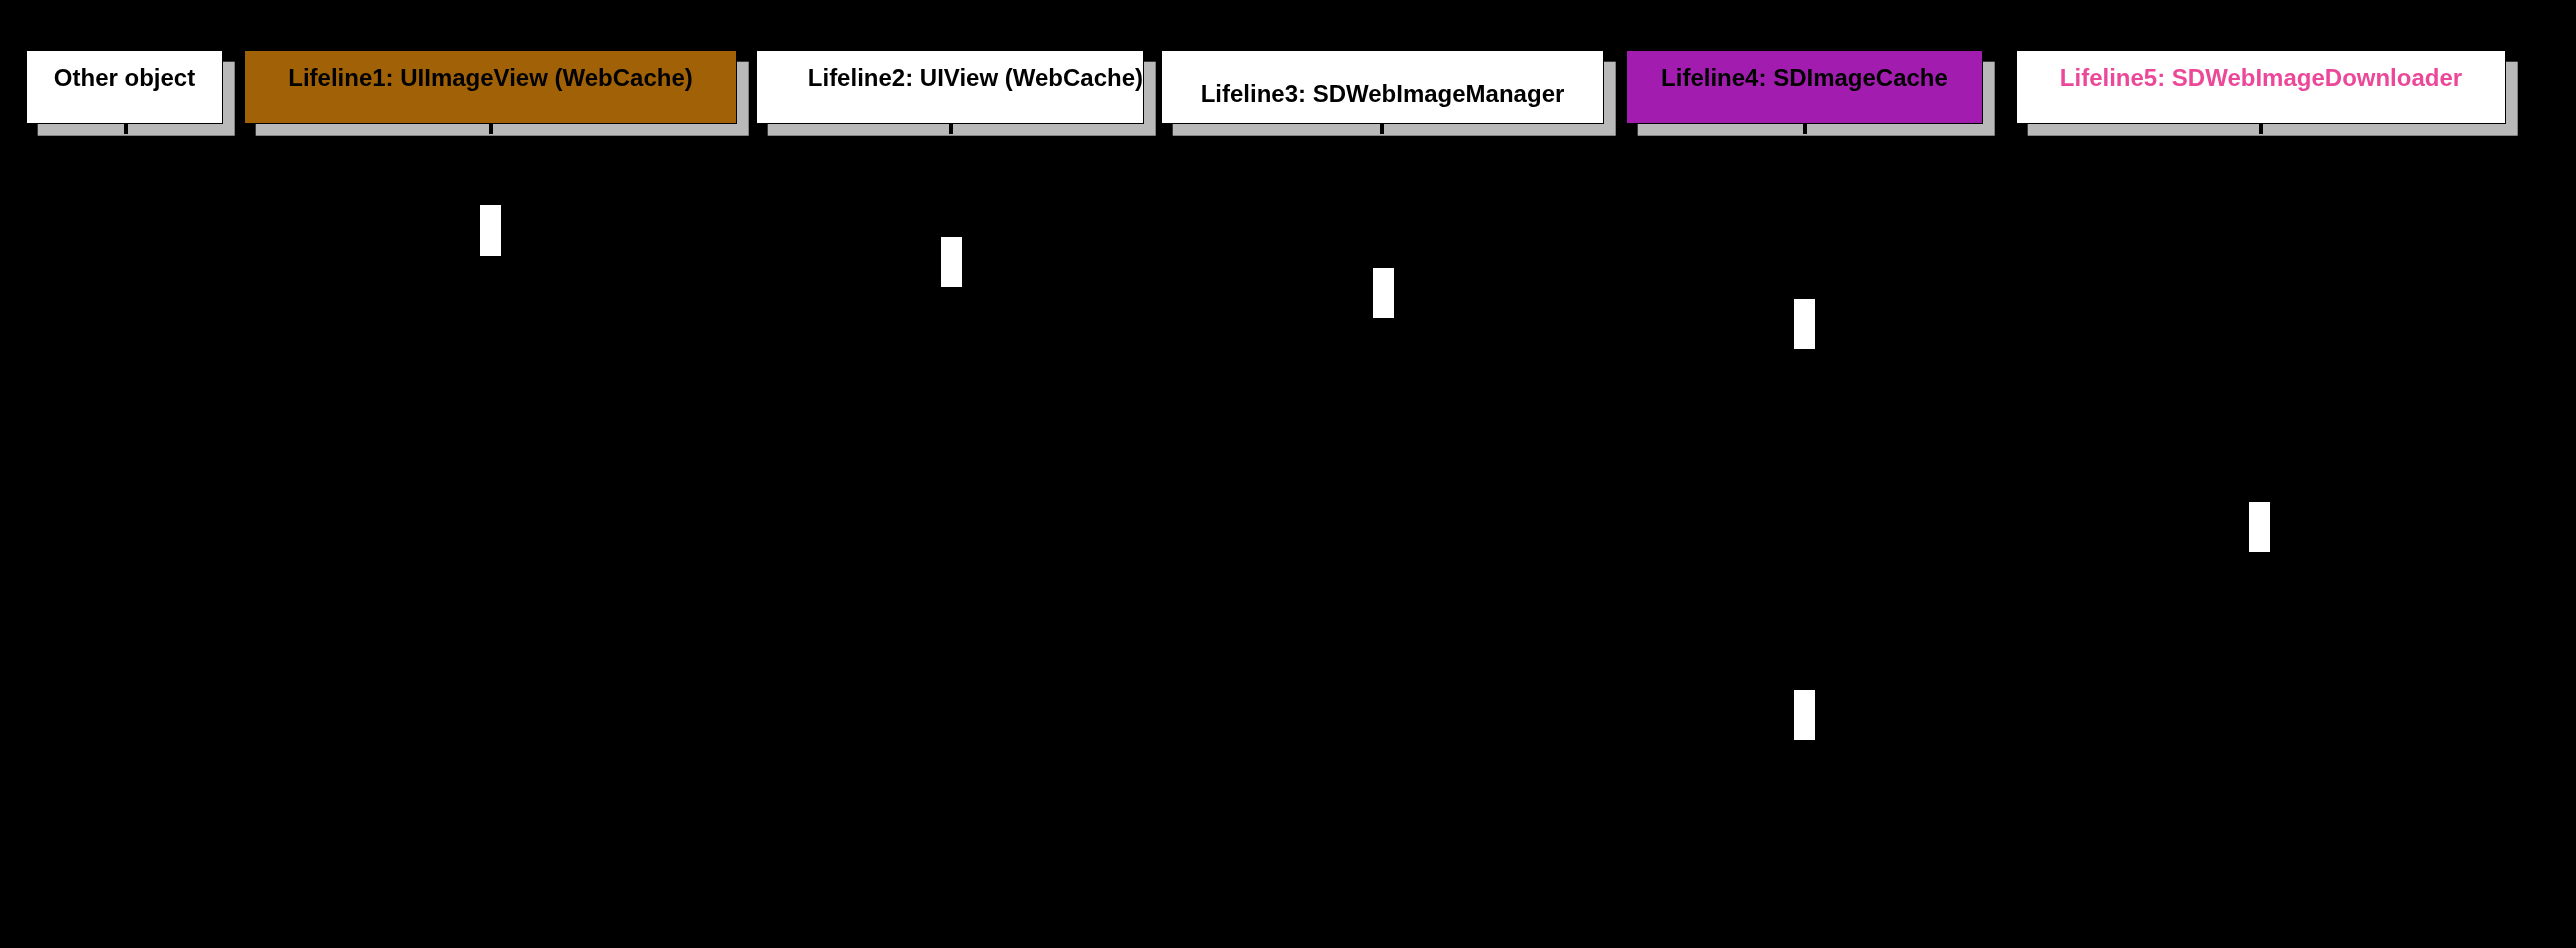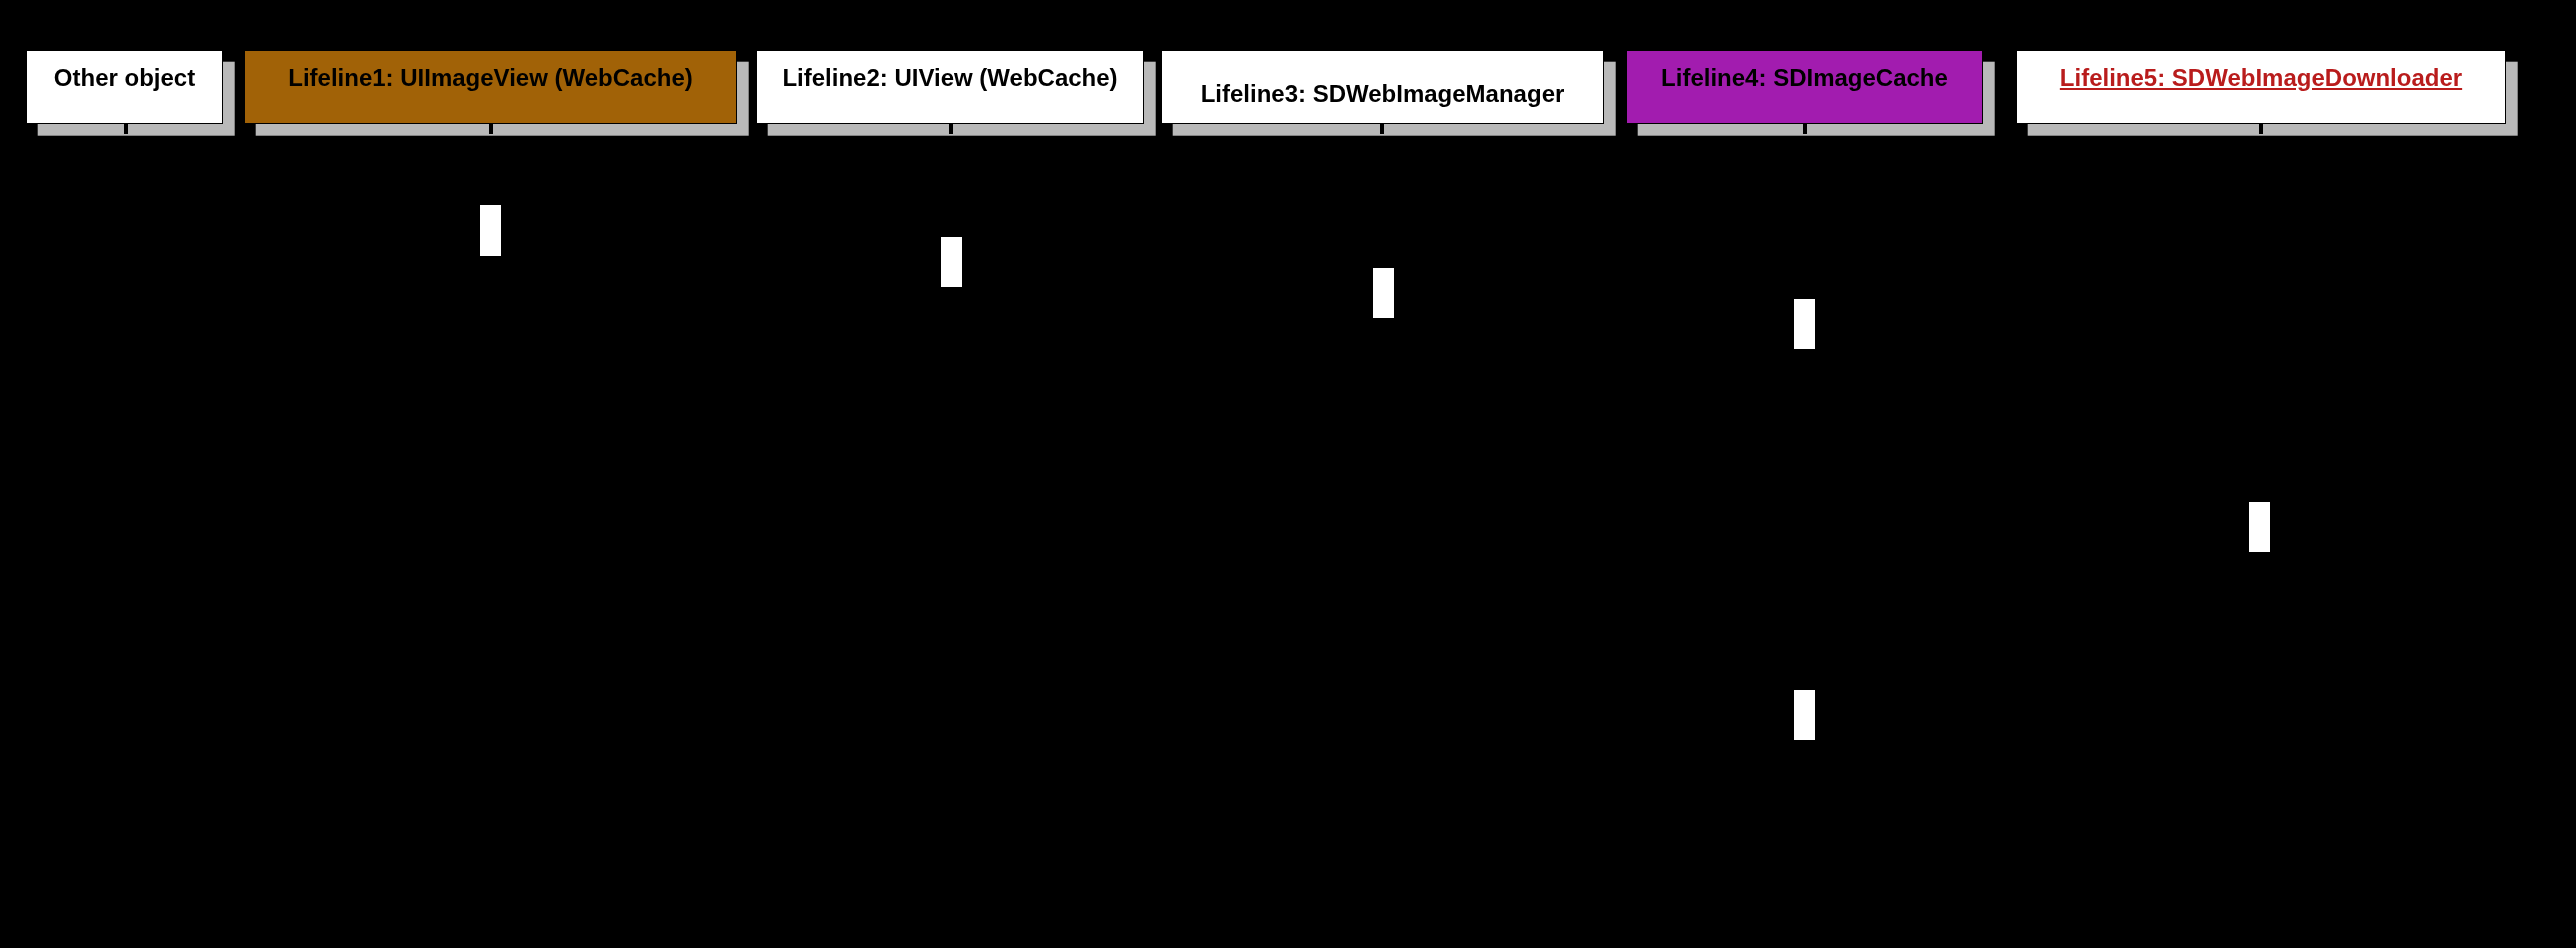--- a/index.html
+++ b/index.html
@@ -50,34 +50,34 @@
 <div id="canvas" style="width: 2576px; height: 949px; background: rgb(0, 0, 0);">
   <div id="lifeline-layer">
       <div class="lifeline-head" style="left: 26px; top: 50px; width: 197px; height: 74px; background: rgb(255, 255, 255); border-color: rgb(0, 0, 0); box-shadow: rgb(185, 185, 185) 11.7px 11.7px 0px 0px; text-align: center;">
         <span class="lifeline-label" style="color: rgb(0, 0, 0);">Other object</span>
       </div>
       <div class="lifeline-tick" style="left: 124px; top: 124px; width: 3.9px; height: 9.7px;"></div>
       <div class="lifeline-head" style="left: 244px; top: 50px; width: 493px; height: 74px; background: #a16207; border-color: rgb(0, 0, 0); box-shadow: rgb(185, 185, 185) 11.7px 11.7px 0px 0px;">
         <span class="lifeline-label" style="color: rgb(0, 0, 0);">Lifeline1: UIImageView (WebCache)</span>
       </div>
       <div class="lifeline-tick" style="left: 489px; top: 124px; width: 3.9px; height: 9.7px;"></div>
-      <div class="lifeline-head" style="left: 756px; top: 50px; width: 388px; height: 74px; background: rgb(255, 255, 255); border-color: rgb(0, 0, 0); box-shadow: rgb(185, 185, 185) 11.7px 11.7px 0px 0px;">
+      <div class="lifeline-head" style="left: 756px; top: 50px; width: 388px; height: 74px; background: rgb(255, 255, 255); border-color: rgb(0, 0, 0); box-shadow: rgb(185, 185, 185) 11.7px 11.7px 0px 0px; justify-content: flex-end;">
         <span class="lifeline-label" style="color: rgb(0, 0, 0);">Lifeline2: UIView (WebCache)</span>
       </div>
       <div class="lifeline-tick" style="left: 949px; top: 124px; width: 3.9px; height: 9.7px;"></div>
       <div class="lifeline-head" style="left: 1161px; top: 50px; width: 443px; height: 74px; background: rgb(255, 255, 255); border-color: rgb(0, 0, 0); box-shadow: rgb(185, 185, 185) 11.7px 11.7px 0px 0px; align-items: center;">
         <span class="lifeline-label" style="color: rgb(0, 0, 0);">Lifeline3: SDWebImageManager</span>
       </div>
       <div class="lifeline-tick" style="left: 1380px; top: 124px; width: 3.9px; height: 9.7px;"></div>
       <div class="lifeline-head" style="left: 1626px; top: 50px; width: 357px; height: 74px; background: #a21caf; border-color: rgb(0, 0, 0); box-shadow: rgb(185, 185, 185) 11.7px 11.7px 0px 0px;">
         <span class="lifeline-label" style="color: rgb(0, 0, 0);">Lifeline4: SDImageCache</span>
       </div>
       <div class="lifeline-tick" style="left: 1803px; top: 124px; width: 3.9px; height: 9.7px;"></div>
       <div class="lifeline-head" style="left: 2016px; top: 50px; width: 490px; height: 74px; background: rgb(255, 255, 255); border-color: rgb(0, 0, 0); box-shadow: rgb(185, 185, 185) 11.7px 11.7px 0px 0px;">
-        <span class="lifeline-label" style="color: #b91c1c; text-decoration: underline;">Lifeline5: SDWebImageDownloader</span>
+        <span class="lifeline-label" style="color: #ec4899;">Lifeline5: SDWebImageDownloader</span>
       </div>
       <div class="lifeline-tick" style="left: 2259px; top: 124px; width: 3.9px; height: 9.7px;"></div>
     </div>
   <div id="activation-layer">
       <div class="activation-bar" style="left: 479px; top: 204px; width: 23px; height: 53px; background: rgb(255, 255, 255);"></div>
       <div class="activation-bar" style="left: 940px; top: 236px; width: 23px; height: 52px; background: rgb(255, 255, 255);"></div>
       <div class="activation-bar" style="left: 1372px; top: 267px; width: 23px; height: 52px; background: rgb(255, 255, 255);"></div>
       <div class="activation-bar" style="left: 1793px; top: 298px; width: 23px; height: 52px; background: rgb(255, 255, 255);"></div>
       <div class="activation-bar" style="left: 2248px; top: 501px; width: 23px; height: 52px; background: rgb(255, 255, 255);"></div>
       <div class="activation-bar" style="left: 1793px; top: 689px; width: 23px; height: 52px; background: rgb(255, 255, 255);"></div>

